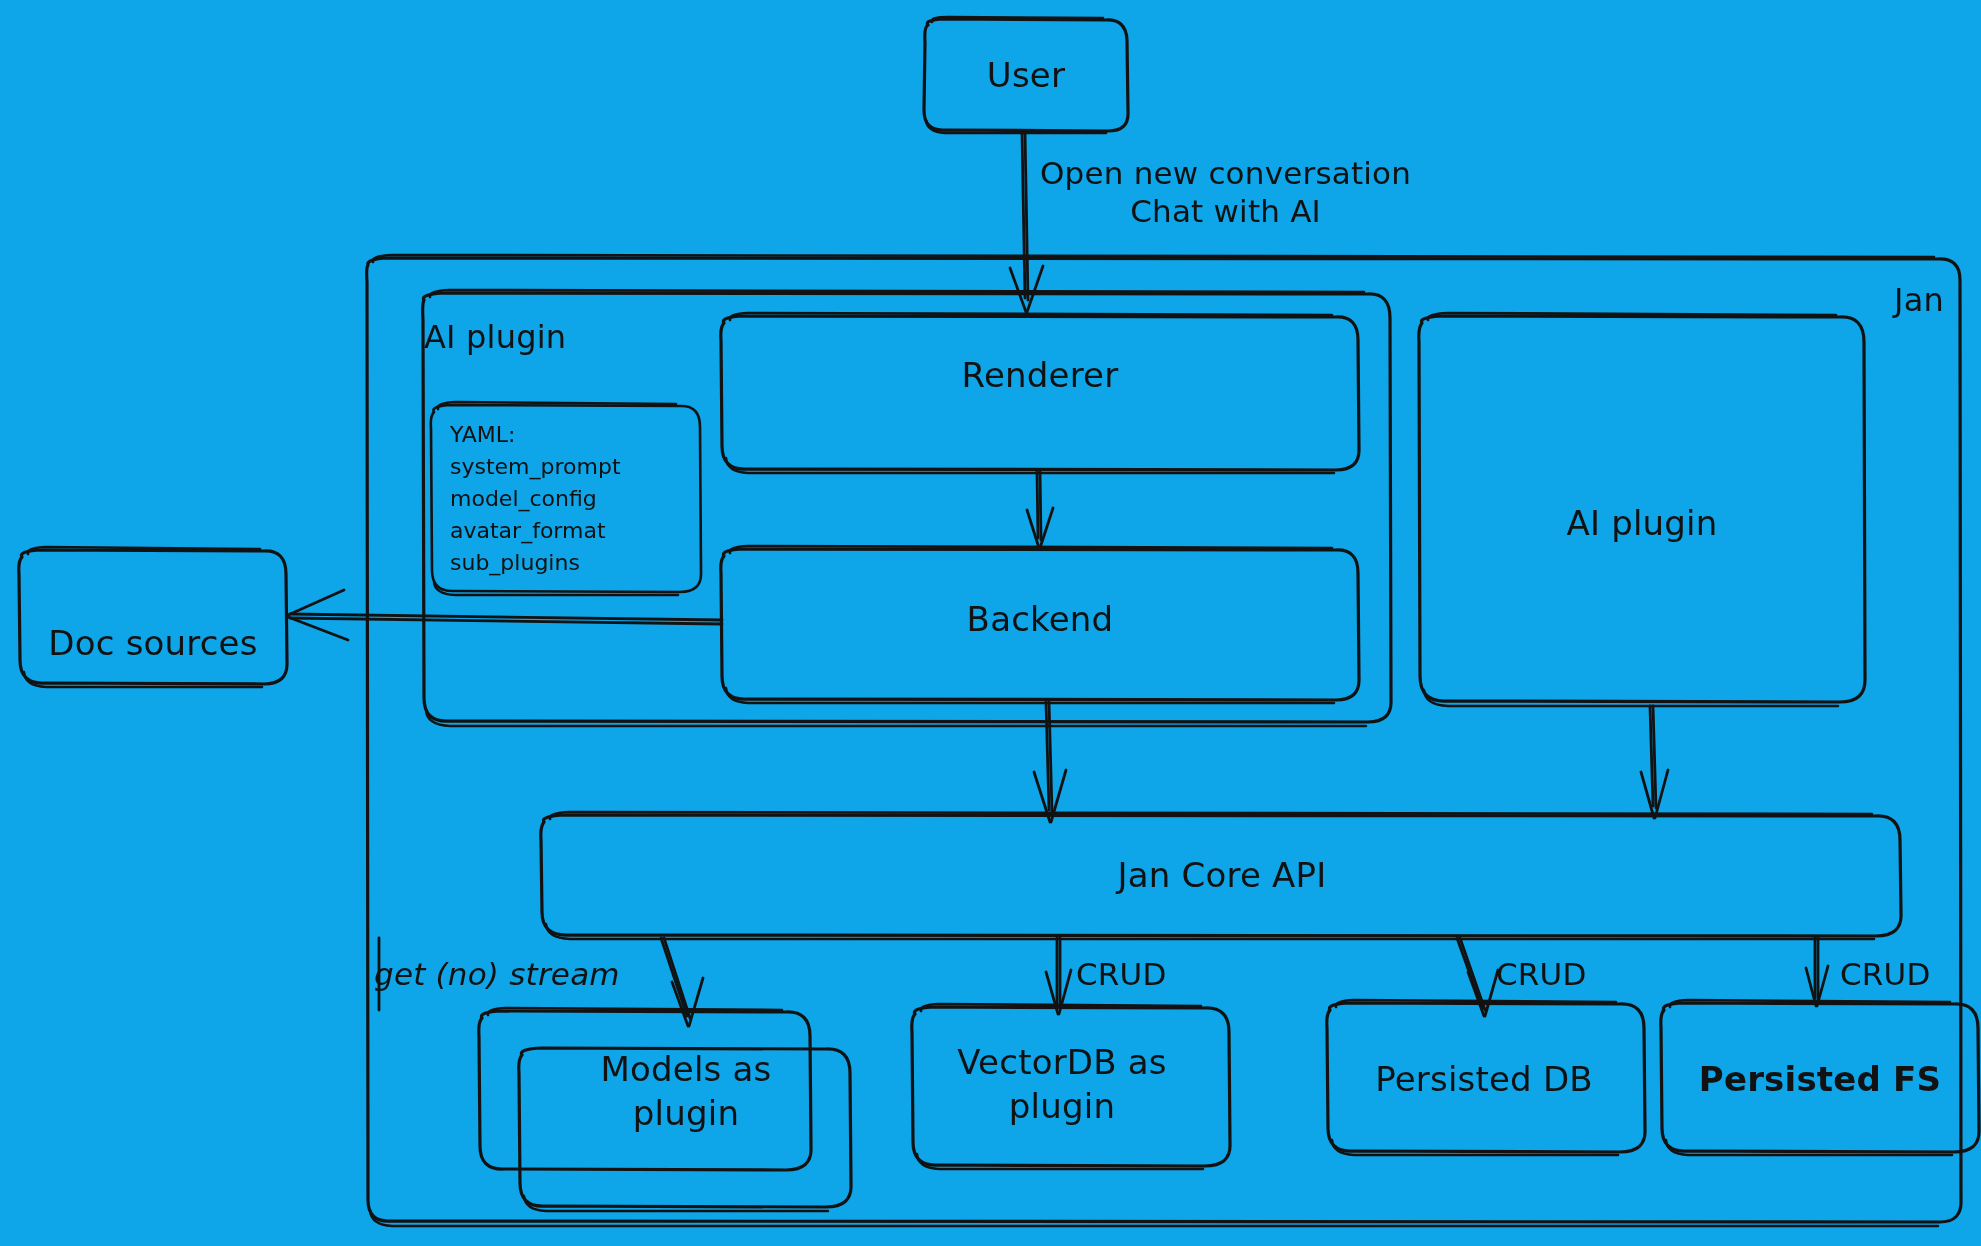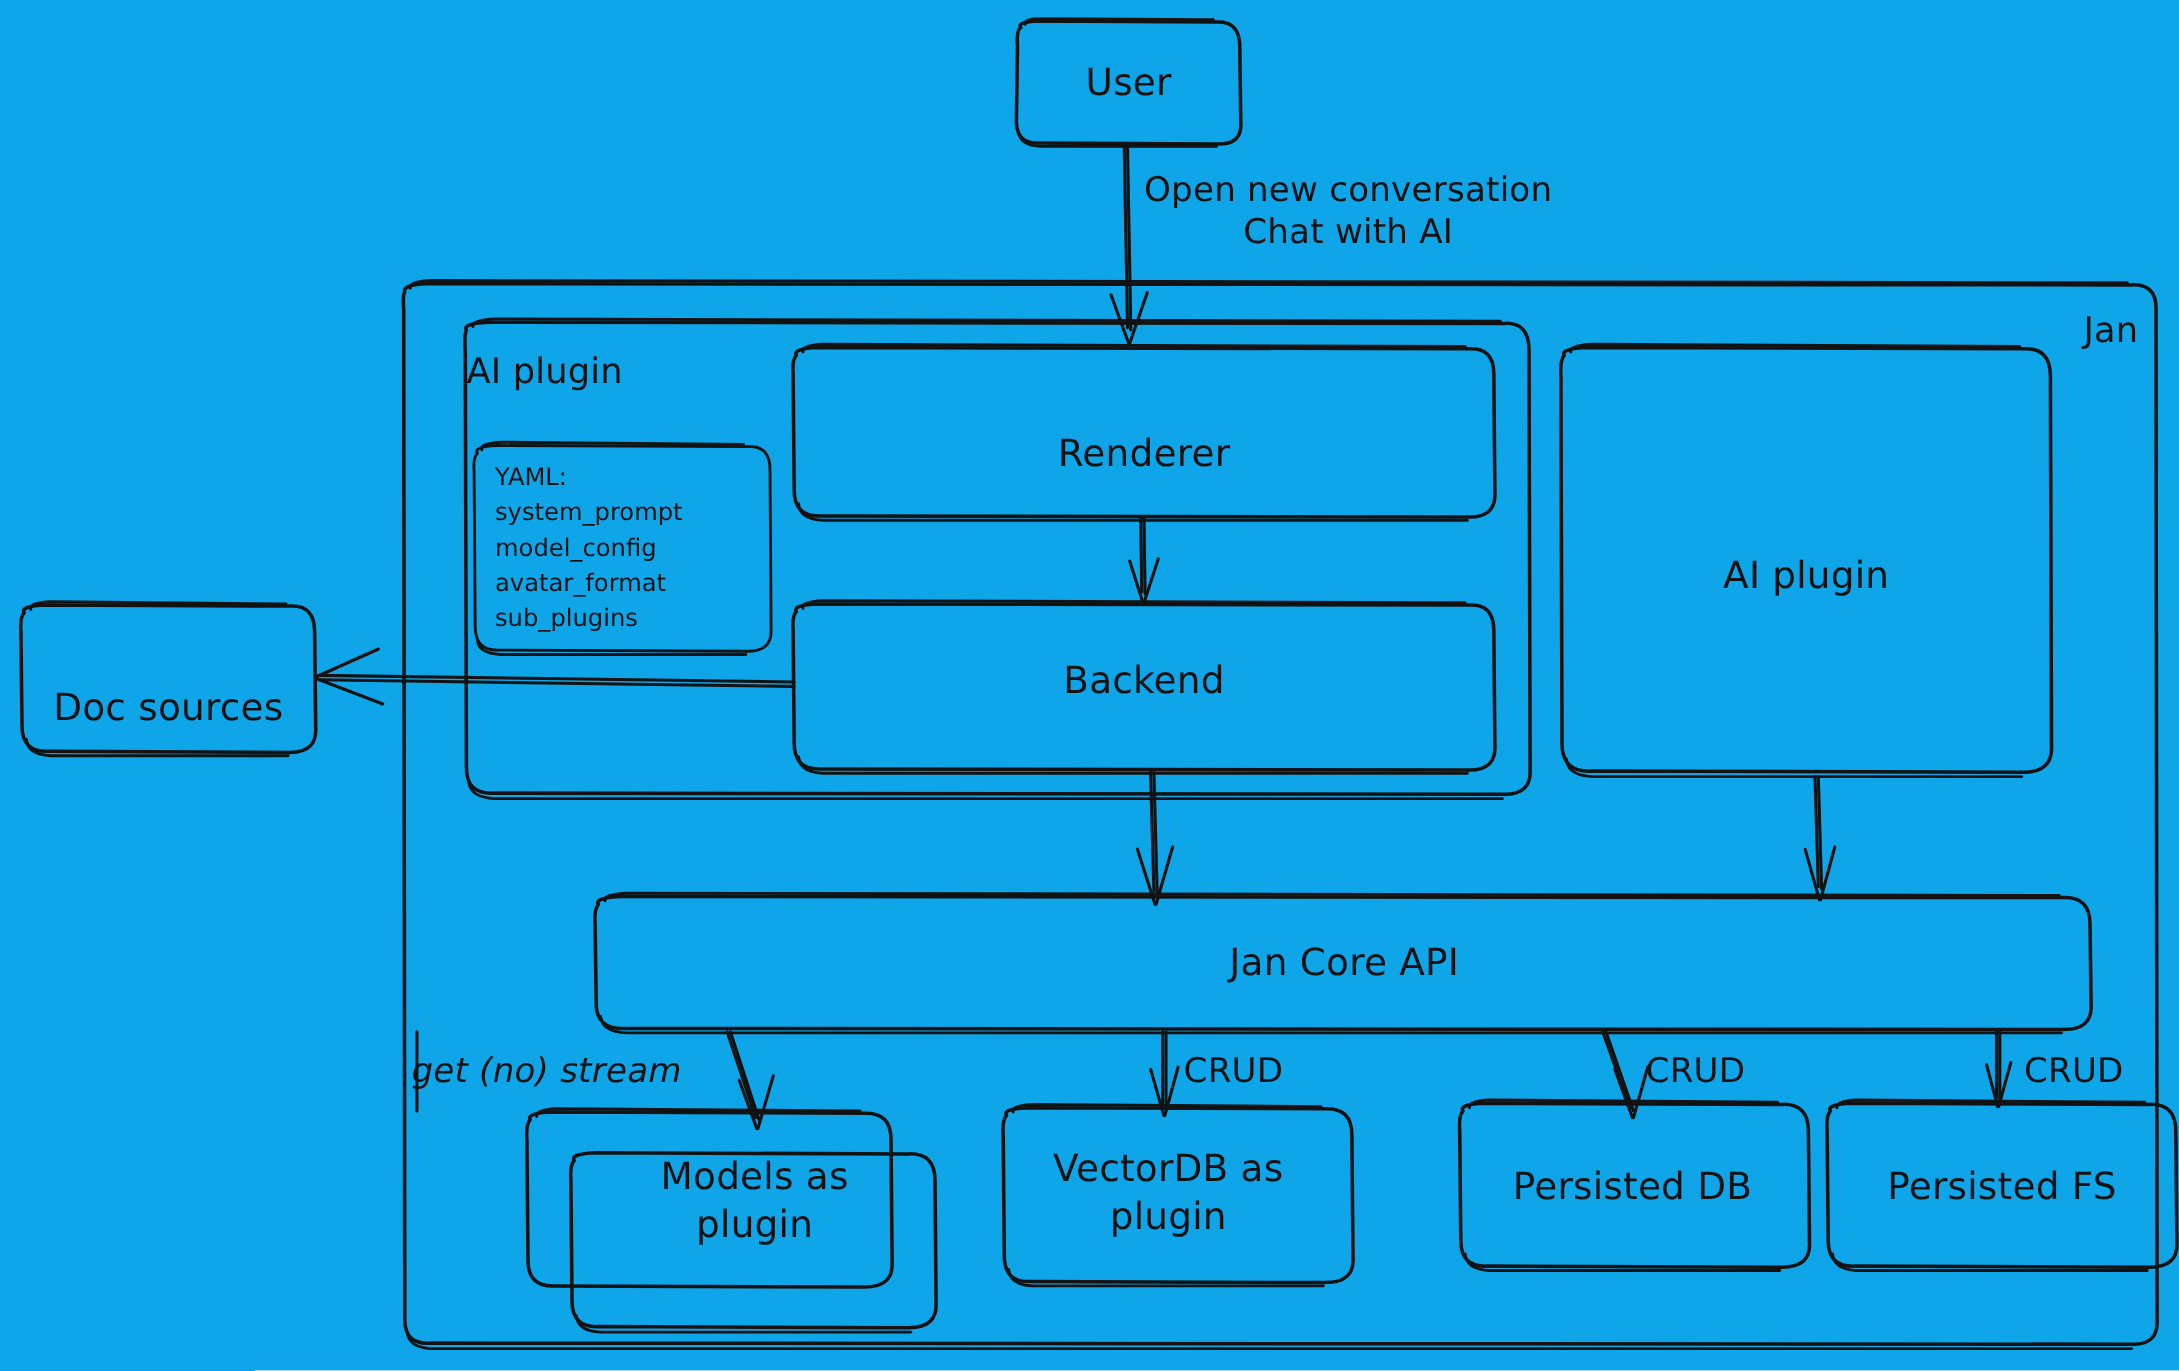--- a/index.html
+++ b/index.html
@@ -209,21 +209,21 @@
   </svg>
 
   <div class="lbl center-lbl box-title" style="left:1026px; top:76px;">User</div>
 
   <div class="lbl edge-lbl multi" style="left:1040px; top:155px;"><span>Open new conversation</span><br><span>Chat with AI</span></div>
 
   <div class="lbl grp-title" style="left:1894px; top:280px;">Jan</div>
 
   <div class="lbl grp-title" style="left:424px; top:317px;">AI plugin</div>
 
-  <div class="lbl center-lbl box-title" style="left:1040px; top:413px;">Renderer</div>
+  <div class="lbl center-lbl box-title" style="left:1040px; top:376px;">Renderer</div>
 
   <div class="lbl center-lbl box-title" style="left:1040px; top:620px;">Backend</div>
 
   <div class="lbl center-lbl box-title" style="left:1642px; top:524px;">AI plugin</div>
 
   <div class="lbl center-lbl box-title" style="left:1222px; top:876px;">Jan Core API</div>
 
   <div class="lbl center-lbl box-title" style="left:153px; top:644px;">Doc sources</div>
 
   <div class="yaml-box-text" style="left:450px; top:419px;">
@@ -241,15 +241,15 @@
   <div class="lbl edge-lbl" style="left:1496px; top:955px;">CRUD</div>
 
   <div class="lbl edge-lbl" style="left:1840px; top:955px;">CRUD</div>
 
   <div class="lbl center-lbl box-title" style="left:686px; top:1092px; text-align:center;"><span>Models as</span><br><span>plugin</span></div>
 
   <div class="lbl center-lbl box-title" style="left:1062px; top:1085px; text-align:center;"><span>VectorDB as</span><br><span>plugin</span></div>
 
   <div class="lbl center-lbl box-title" style="left:1484px; top:1080px;">Persisted DB</div>
 
-  <div class="lbl center-lbl box-title" style="left:1820px; top:1080px;">Persisted FS</div>
+  <div class="lbl center-lbl box-title" style="left:1820px; top:1080px;font-weight:bold;">Persisted FS</div>
 
 </div>
 
 </body></html>

